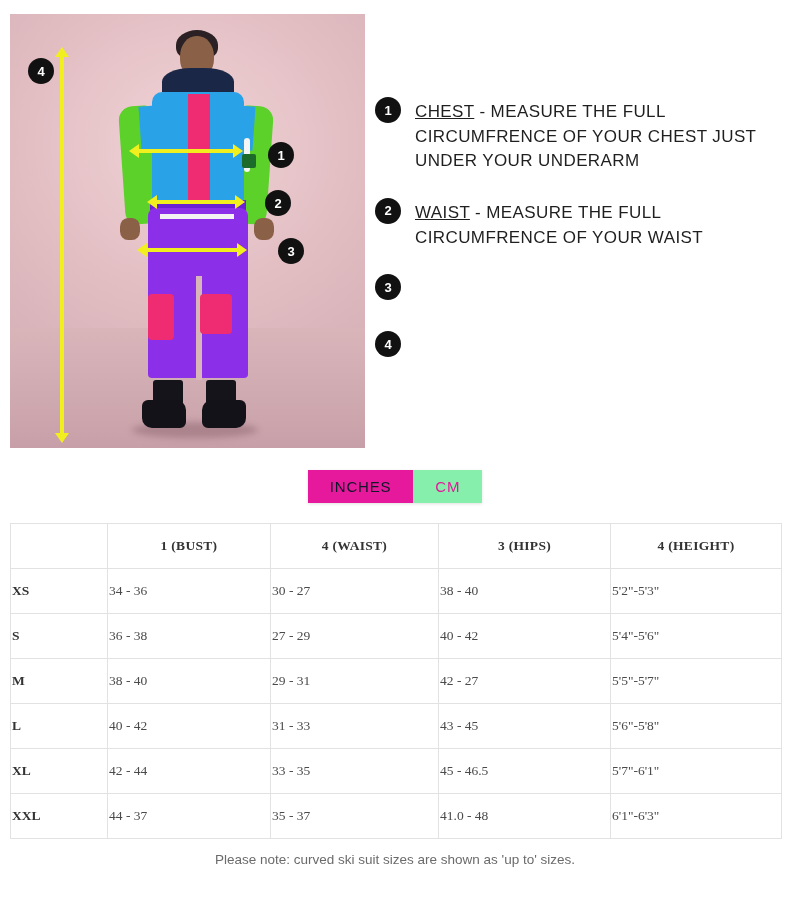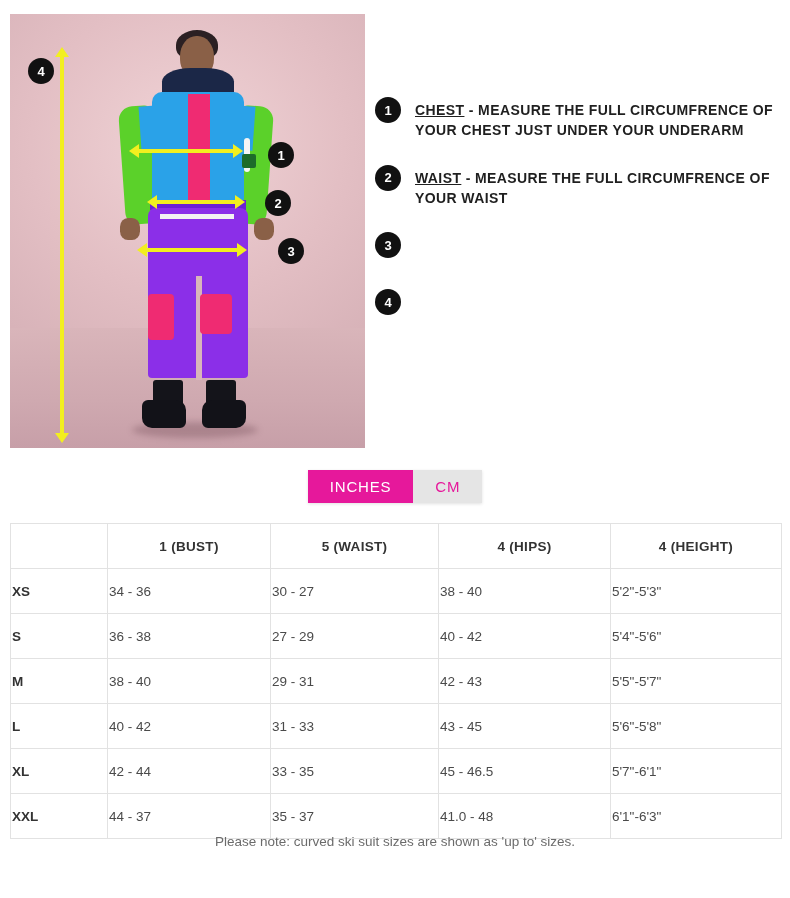--- a/index.html
+++ b/index.html
@@ -237,22 +237,22 @@
     color: #ffffff;
     font-size: 13px;
     font-weight: bold;
     display: flex;
     align-items: center;
     justify-content: center;
     margin-right: 14px;
     margin-top: -3px;
   }
   .legend-text {
-    font-size: 14px;
-    font-weight: bold;
+    font-size: 17px;
+    font-weight: normal;
     letter-spacing: .4px;
     line-height: 1.45;
     color: #1f1f1f;
     text-transform: uppercase;
     max-width: 360px;
   }
   .legend-text .kw {
     text-decoration: underline;
   }
 
@@ -273,24 +273,24 @@
   .toggle-btn {
     font-size: 15px;
     letter-spacing: .8px;
     padding: 8px 22px;
     border: none;
     cursor: pointer;
     font-family: "Liberation Sans", sans-serif;
   }
   .toggle-btn.active {
     background: #e6189b;
-    color: #ffffff;
+    color: #0f172a;
   }
   .toggle-btn.inactive {
-    background: #e5e5e5;
+    background: #86efac;
     color: #e6189b;
   }
 
   
   .table-wrap {
     position: absolute;
     top: 523px;
     left: 10px;
     width: 771px;
   }
@@ -298,42 +298,42 @@
     border-collapse: collapse;
     width: 771px;
     table-layout: fixed;
   }
   th, td {
     border: 1px solid #e2e2e2;
     font-size: 13.5px;
     color: #4a4a4a;
     height: 45px;
     font-weight: normal;
-    font-family: Liberation Sans, sans-serif;
+    font-family: Liberation Serif, serif;
   }
   thead th {
     font-weight: bold;
     font-size: 13.5px;
     color: #333333;
     letter-spacing: .3px;
   }
   tbody td:first-child {
     font-weight: bold;
     color: #333333;
     font-size: 13.5px;
   }
   col.c-size { width: 97px; }
   col.c-data { width: 163px; }
   col.c-data2 { width: 168px; }
   col.c-data3 { width: 172px; }
   col.c-data4 { width: 171px; }
 
   .note {
     position: absolute;
-    top: 834px;
+    top: 852px;
     left: 0;
     width: 790px;
     text-align: center;
     font-size: 13.5px;
     color: #6b6b6b;
   }
 </style>
 </head>
 <body>
 
@@ -421,22 +421,22 @@
         <col class="c-size">
         <col class="c-data">
         <col class="c-data2">
         <col class="c-data3">
         <col class="c-data4">
       </colgroup>
       <thead>
         <tr>
           <th></th>
           <th>1 (BUST)</th>
-          <th>5 (WAIST)</th>
-          <th>4 (HIPS)</th>
+          <th>4 (WAIST)</th>
+          <th>3 (HIPS)</th>
           <th>4 (HEIGHT)</th>
         </tr>
       </thead>
       <tbody>
         <tr>
           <td>XS</td>
           <td>34 - 36</td>
           <td>30 - 27</td>
           <td>38 - 40</td>
           <td>5'2"-5'3"</td>
@@ -445,21 +445,21 @@
           <td>S</td>
           <td>36 - 38</td>
           <td>27 - 29</td>
           <td>40 - 42</td>
           <td>5'4"-5'6"</td>
         </tr>
         <tr>
           <td>M</td>
           <td>38 - 40</td>
           <td>29 - 31</td>
-          <td>42 - 43</td>
+          <td>42 - 27</td>
           <td>5'5"-5'7"</td>
         </tr>
         <tr>
           <td>L</td>
           <td>40 - 42</td>
           <td>31 - 33</td>
           <td>43 - 45</td>
           <td>5'6"-5'8"</td>
         </tr>
         <tr>

